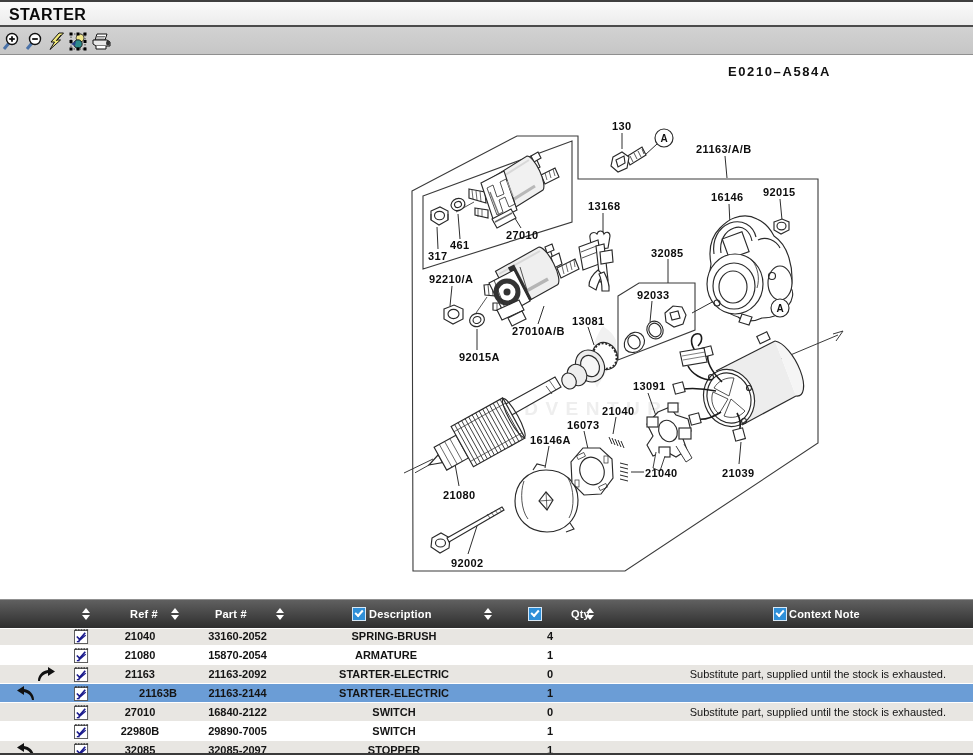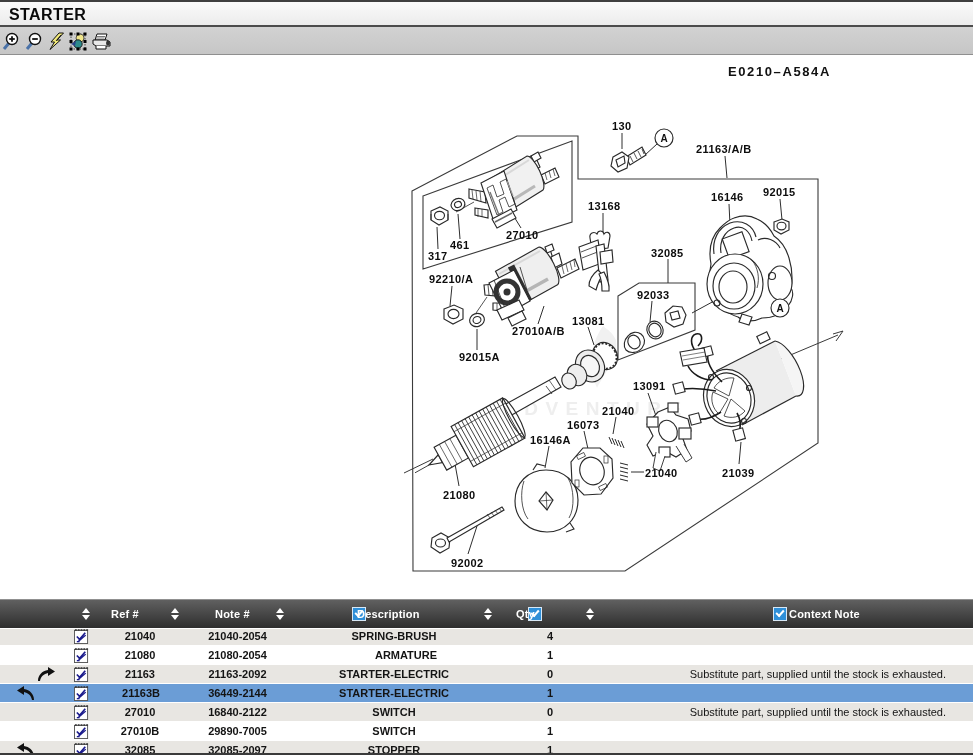--- a/index.html
+++ b/index.html
@@ -388,35 +388,35 @@
   <div class="rows">
     <div class="row odd" style="top:0px">
         <svg class="cb" viewBox="0 0 16 16">
           <rect x="0.5" y="1.5" width="14" height="14" fill="#fff" stroke="#555" stroke-width="1"></rect>
           <path d="M1,1 h2 m1,0 h2 m1,0 h2 m1,0 h2 m1,0 h2" stroke="#333" stroke-width="1.6" fill="none"></path>
           <path d="M3,8 L6,11 L12,4" stroke="#1a1a8c" stroke-width="1.8" fill="none"></path>
           <path d="M4,12 L12,6 L13,7 L6,13 Z" fill="#1a1a8c"></path>
           <path d="M3,13.5 h3" stroke="#1a1a8c" stroke-width="1.4"></path>
         </svg>
       <span class="cell" style="left:110px;width:60px">21040</span>
-      <span class="cell" style="left:195px;width:85px">21040-2054</span>
+      <span class="cell" style="left:195px;width:85px">33160-2052</span>
       <span class="cell" style="left:330px;width:128px">SPRING-BRUSH</span>
       <span class="cell" style="left:535px;width:30px">4</span>
     </div>
     <div class="row even" style="top:19px">
         <svg class="cb" viewBox="0 0 16 16">
           <rect x="0.5" y="1.5" width="14" height="14" fill="#fff" stroke="#555" stroke-width="1"></rect>
           <path d="M1,1 h2 m1,0 h2 m1,0 h2 m1,0 h2 m1,0 h2" stroke="#333" stroke-width="1.6" fill="none"></path>
           <path d="M3,8 L6,11 L12,4" stroke="#1a1a8c" stroke-width="1.8" fill="none"></path>
           <path d="M4,12 L12,6 L13,7 L6,13 Z" fill="#1a1a8c"></path>
           <path d="M3,13.5 h3" stroke="#1a1a8c" stroke-width="1.4"></path>
         </svg>
       <span class="cell" style="left:110px;width:60px">21080</span>
-      <span class="cell" style="left:195px;width:85px">21080-2054</span>
-      <span class="cell" style="left:342px;width:128px">ARMATURE</span>
+      <span class="cell" style="left:195px;width:85px">15870-2054</span>
+      <span class="cell" style="left:322px;width:128px">ARMATURE</span>
       <span class="cell" style="left:535px;width:30px">1</span>
     </div>
     <div class="row odd" style="top:38px">
         <svg class="cb" viewBox="0 0 16 16">
           <rect x="0.5" y="1.5" width="14" height="14" fill="#fff" stroke="#555" stroke-width="1"></rect>
           <path d="M1,1 h2 m1,0 h2 m1,0 h2 m1,0 h2 m1,0 h2" stroke="#333" stroke-width="1.6" fill="none"></path>
           <path d="M3,8 L6,11 L12,4" stroke="#1a1a8c" stroke-width="1.8" fill="none"></path>
           <path d="M4,12 L12,6 L13,7 L6,13 Z" fill="#1a1a8c"></path>
           <path d="M3,13.5 h3" stroke="#1a1a8c" stroke-width="1.4"></path>
         </svg>
@@ -433,22 +433,22 @@
         <svg class="cb" viewBox="0 0 16 16">
           <rect x="0.5" y="1.5" width="14" height="14" fill="#fff" stroke="#555" stroke-width="1"></rect>
           <path d="M1,1 h2 m1,0 h2 m1,0 h2 m1,0 h2 m1,0 h2" stroke="#333" stroke-width="1.6" fill="none"></path>
           <path d="M3,8 L6,11 L12,4" stroke="#1a1a8c" stroke-width="1.8" fill="none"></path>
           <path d="M4,12 L12,6 L13,7 L6,13 Z" fill="#1a1a8c"></path>
           <path d="M3,13.5 h3" stroke="#1a1a8c" stroke-width="1.4"></path>
         </svg>
         <svg class="arr" style="left:16px" viewBox="0 0 20 17">
           <path d="M18,15 C18,9 14,5 8,4 L8,1 L1,5.5 L8,10 L8,7 C12,8 15,10 16,15 Z" fill="#111"></path>
         </svg>
-      <span class="cell" style="left:111px;width:60px">21163B</span>
-      <span class="cell" style="left:195px;width:85px">36449-2144</span>
+      <span class="cell" style="left:128px;width:60px">21163B</span>
+      <span class="cell" style="left:195px;width:85px">21163-2144</span>
       <span class="cell" style="left:330px;width:128px">STARTER-ELECTRIC</span>
       <span class="cell" style="left:535px;width:30px">1</span>
     </div>
     <div class="row odd" style="top:76px">
         <svg class="cb" viewBox="0 0 16 16">
           <rect x="0.5" y="1.5" width="14" height="14" fill="#fff" stroke="#555" stroke-width="1"></rect>
           <path d="M1,1 h2 m1,0 h2 m1,0 h2 m1,0 h2 m1,0 h2" stroke="#333" stroke-width="1.6" fill="none"></path>
           <path d="M3,8 L6,11 L12,4" stroke="#1a1a8c" stroke-width="1.8" fill="none"></path>
           <path d="M4,12 L12,6 L13,7 L6,13 Z" fill="#1a1a8c"></path>
           <path d="M3,13.5 h3" stroke="#1a1a8c" stroke-width="1.4"></path>
@@ -460,21 +460,21 @@
       <span class="note">Substitute part, supplied until the stock is exhausted.</span>
     </div>
     <div class="row even" style="top:95px">
         <svg class="cb" viewBox="0 0 16 16">
           <rect x="0.5" y="1.5" width="14" height="14" fill="#fff" stroke="#555" stroke-width="1"></rect>
           <path d="M1,1 h2 m1,0 h2 m1,0 h2 m1,0 h2 m1,0 h2" stroke="#333" stroke-width="1.6" fill="none"></path>
           <path d="M3,8 L6,11 L12,4" stroke="#1a1a8c" stroke-width="1.8" fill="none"></path>
           <path d="M4,12 L12,6 L13,7 L6,13 Z" fill="#1a1a8c"></path>
           <path d="M3,13.5 h3" stroke="#1a1a8c" stroke-width="1.4"></path>
         </svg>
-      <span class="cell" style="left:110px;width:60px">27010B</span>
+      <span class="cell" style="left:110px;width:60px">22980B</span>
       <span class="cell" style="left:195px;width:85px">29890-7005</span>
       <span class="cell" style="left:330px;width:128px">SWITCH</span>
       <span class="cell" style="left:535px;width:30px">1</span>
     </div>
     <div class="row odd" style="top:114px">
         <svg class="cb" viewBox="0 0 16 16">
           <rect x="0.5" y="1.5" width="14" height="14" fill="#fff" stroke="#555" stroke-width="1"></rect>
           <path d="M1,1 h2 m1,0 h2 m1,0 h2 m1,0 h2 m1,0 h2" stroke="#333" stroke-width="1.6" fill="none"></path>
           <path d="M3,8 L6,11 L12,4" stroke="#1a1a8c" stroke-width="1.8" fill="none"></path>
           <path d="M4,12 L12,6 L13,7 L6,13 Z" fill="#1a1a8c"></path>
@@ -484,27 +484,27 @@
           <path d="M18,15 C18,9 14,5 8,4 L8,1 L1,5.5 L8,10 L8,7 C12,8 15,10 16,15 Z" fill="#111"></path>
         </svg>
       <span class="cell" style="left:110px;width:60px">32085</span>
       <span class="cell" style="left:195px;width:85px">32085-2097</span>
       <span class="cell" style="left:330px;width:128px">STOPPER</span>
       <span class="cell" style="left:535px;width:30px">1</span>
     </div>
   </div>
   <div class="thead">
     <span class="sort" style="left:82px"></span>
-    <span class="hlbl" style="left:111px">Ref #</span>
+    <span class="hlbl" style="left:130px">Ref #</span>
     <span class="sort" style="left:171px"></span>
-    <span class="hlbl" style="left:215px">Note #</span>
+    <span class="hlbl" style="left:215px">Part #</span>
     <span class="sort" style="left:276px"></span>
     <span class="chk" style="left:352px"></span>
-    <span class="hlbl" style="left:357px">Description</span>
+    <span class="hlbl" style="left:369px">Description</span>
     <span class="sort" style="left:484px"></span>
     <span class="chk" style="left:528px"></span>
-    <span class="hlbl" style="left:516px">Qty</span>
+    <span class="hlbl" style="left:571px">Qty</span>
     <span class="sort" style="left:586px"></span>
     <span class="chk" style="left:773px"></span>
     <span class="hlbl" style="left:789px">Context Note</span>
   </div>
 </div>
 <div class="botbar"></div>
 
 </body></html>

